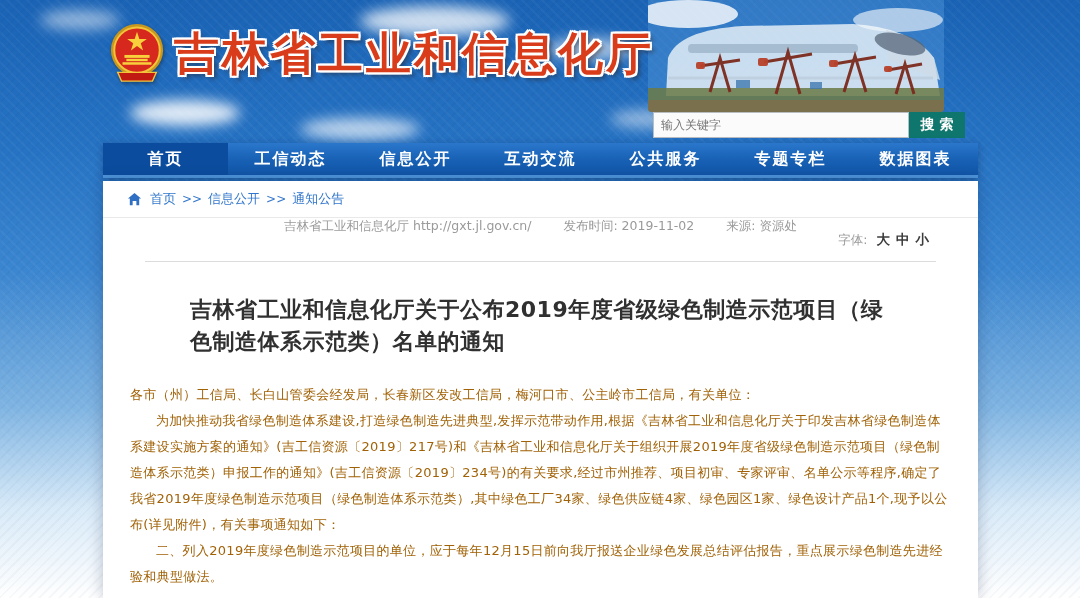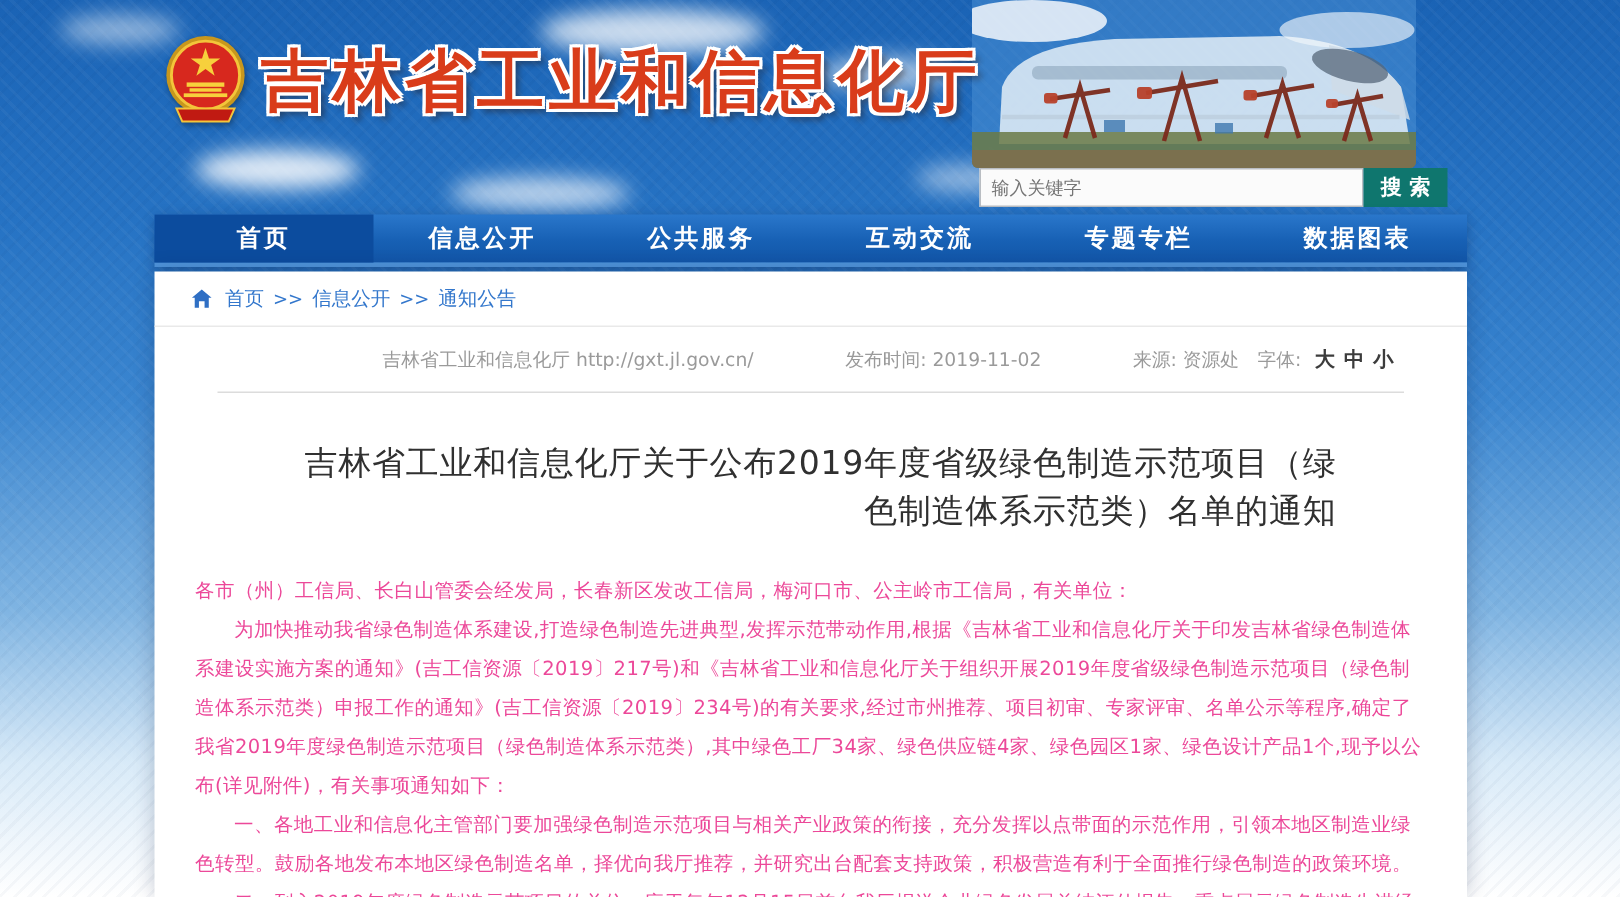--- a/index.html
+++ b/index.html
@@ -64,36 +64,36 @@
     position: absolute; left: 103px; top: 181px; width: 875px; height: 417px;
     background: #fff; box-shadow: 0 0 14px rgba(0,20,60,.25);
   }
   .crumb-row {
     height: 37px; display: flex; align-items: center; padding: 0 24px;
     border-bottom: 1px solid #e9e9e9;
   }
   .home-icon { width: 15px; height: 15px; margin-right: 8px; }
   .crumb-link { color: #3377cc; font-size: 13px; cursor: pointer; text-decoration: none; }
   .crumb-sep  { color: #3377cc; font-size: 12px; margin: 0 6px; }
-  .meta-row { position: relative; height: 44px; display: flex; align-items: center;
-              justify-content: center; color: #9a9a9a; font-size: 12.5px; gap: 29px; }
+  .meta-row { position: relative; height: 44px; display: flex; 
+              justify-content: center; color: #9a9a9a; font-size: 12.5px; }
   .meta-row::after { content: ""; position: absolute; left: 42px; right: 42px; bottom: 0;
                      height: 1px; background: #dcdcdc; }
   .meta-part { margin: 0 16px; white-space: nowrap; }
   .font-widget { position: absolute; right: 46px; top: 50%; transform: translateY(-50%);
                  display: flex; align-items: center; }
   .font-label { color: #9a9a9a; font-size: 12.5px; margin-right: 6px; }
   .font-size-btn { color: #3c3c3c; font-size: 13.5px; font-weight: bold; margin: 0 3px; cursor: pointer; }
   
   .article { padding: 0 27px; }
   .article-title {
-    margin: 32px 60px 24px 60px; text-align: right;
-    font-size: 22px; font-weight: normal; color: #303030; line-height: 32px; letter-spacing: .5px;
-  }
-  .article p { font-size: 13px; line-height: 26px; color: #ec4899; letter-spacing: .3px; }
+    margin: 32px 60px 24px 60px; text-align: left;
+    font-size: 22px; font-weight: bold; color: #303030; line-height: 32px; letter-spacing: .5px;
+  }
+  .article p { font-size: 13px; line-height: 26px; color: #a16207; letter-spacing: .3px; }
   .p-indent  { text-indent: 2em; }
 </style>
 </head>
 <body>
 
 <div class="cloud c1"></div>
 <div class="cloud c2"></div>
 <div class="cloud c3"></div>
 <div class="cloud c4"></div>
 <div class="cloud c5"></div>
@@ -155,23 +155,24 @@
   </div>
 
   <div class="search-bar">
     <input class="search-input" type="text" placeholder="输入关键字" style="">
     <button class="search-btn">搜索</button>
   </div>
 </div>
 
 <div class="nav">
   <div class="nav-item active">首页</div>
+  <div class="nav-item">工信动态</div>
   <div class="nav-item">信息公开</div>
+  <div class="nav-item">互动交流</div>
   <div class="nav-item">公共服务</div>
-  <div class="nav-item">互动交流</div>
   <div class="nav-item">专题专栏</div>
   <div class="nav-item">数据图表</div>
 </div>
 
 <div class="content">
 
   <div class="crumb-row">
     <svg class="home-icon" viewBox="0 0 16 16">
       <path d="M8 1 L15 7 H13 V14 H10 V9.5 H6 V14 H3 V7 H1 Z" fill="#2f6fc4"></path>
     </svg>
@@ -191,17 +192,16 @@
       <span class="font-size-btn">大</span>
       <span class="font-size-btn">中</span>
       <span class="font-size-btn">小</span>
     </span>
   </div>
 
   <div class="article">
     <h1 class="article-title">吉林省工业和信息化厅关于公布2019年度省级绿色制造示范项目（绿色制造体系示范类）名单的通知</h1>
     <p>各市（州）工信局、长白山管委会经发局，长春新区发改工信局，梅河口市、公主岭市工信局，有关单位：</p>
     <p class="p-indent">为加快推动我省绿色制造体系建设,打造绿色制造先进典型,发挥示范带动作用,根据《吉林省工业和信息化厅关于印发吉林省绿色制造体系建设实施方案的通知》(吉工信资源〔2019〕217号)和《吉林省工业和信息化厅关于组织开展2019年度省级绿色制造示范项目（绿色制造体系示范类）申报工作的通知》(吉工信资源〔2019〕234号)的有关要求,经过市州推荐、项目初审、专家评审、名单公示等程序,确定了我省2019年度绿色制造示范项目（绿色制造体系示范类）,其中绿色工厂34家、绿色供应链4家、绿色园区1家、绿色设计产品1个,现予以公布(详见附件)，有关事项通知如下：</p>
-    <p class="p-indent">一、各地工业和信息化主管部门要加强绿色制造示范项目与相关产业政策的衔接，充分发挥以点带面的示范作用，引领本地区制造业绿色转型。鼓励各地发布本地区绿色制造名单，择优向我厅推荐，并研究出台配套支持政策，积极营造有利于全面推行绿色制造的政策环境。</p>
     <p class="p-indent">二、列入2019年度绿色制造示范项目的单位，应于每年12月15日前向我厅报送企业绿色发展总结评估报告，重点展示绿色制造先进经验和典型做法。</p>
 
   </div>
 </div>
 
 </body></html>

